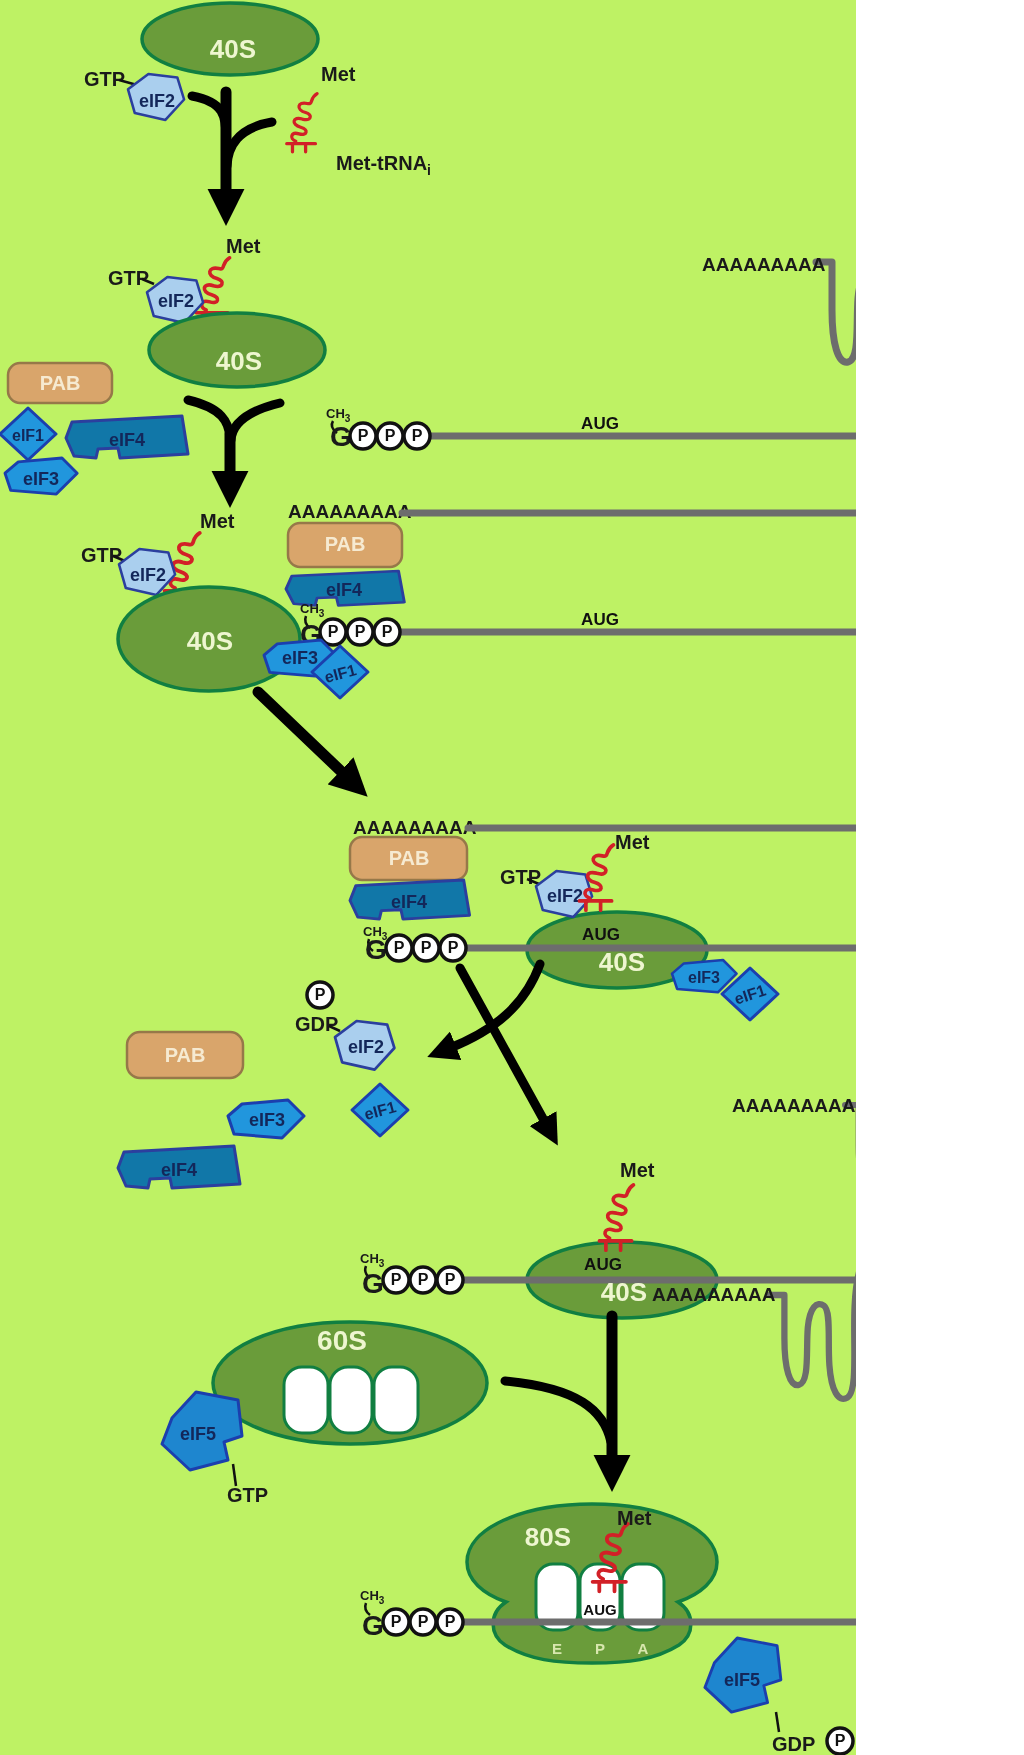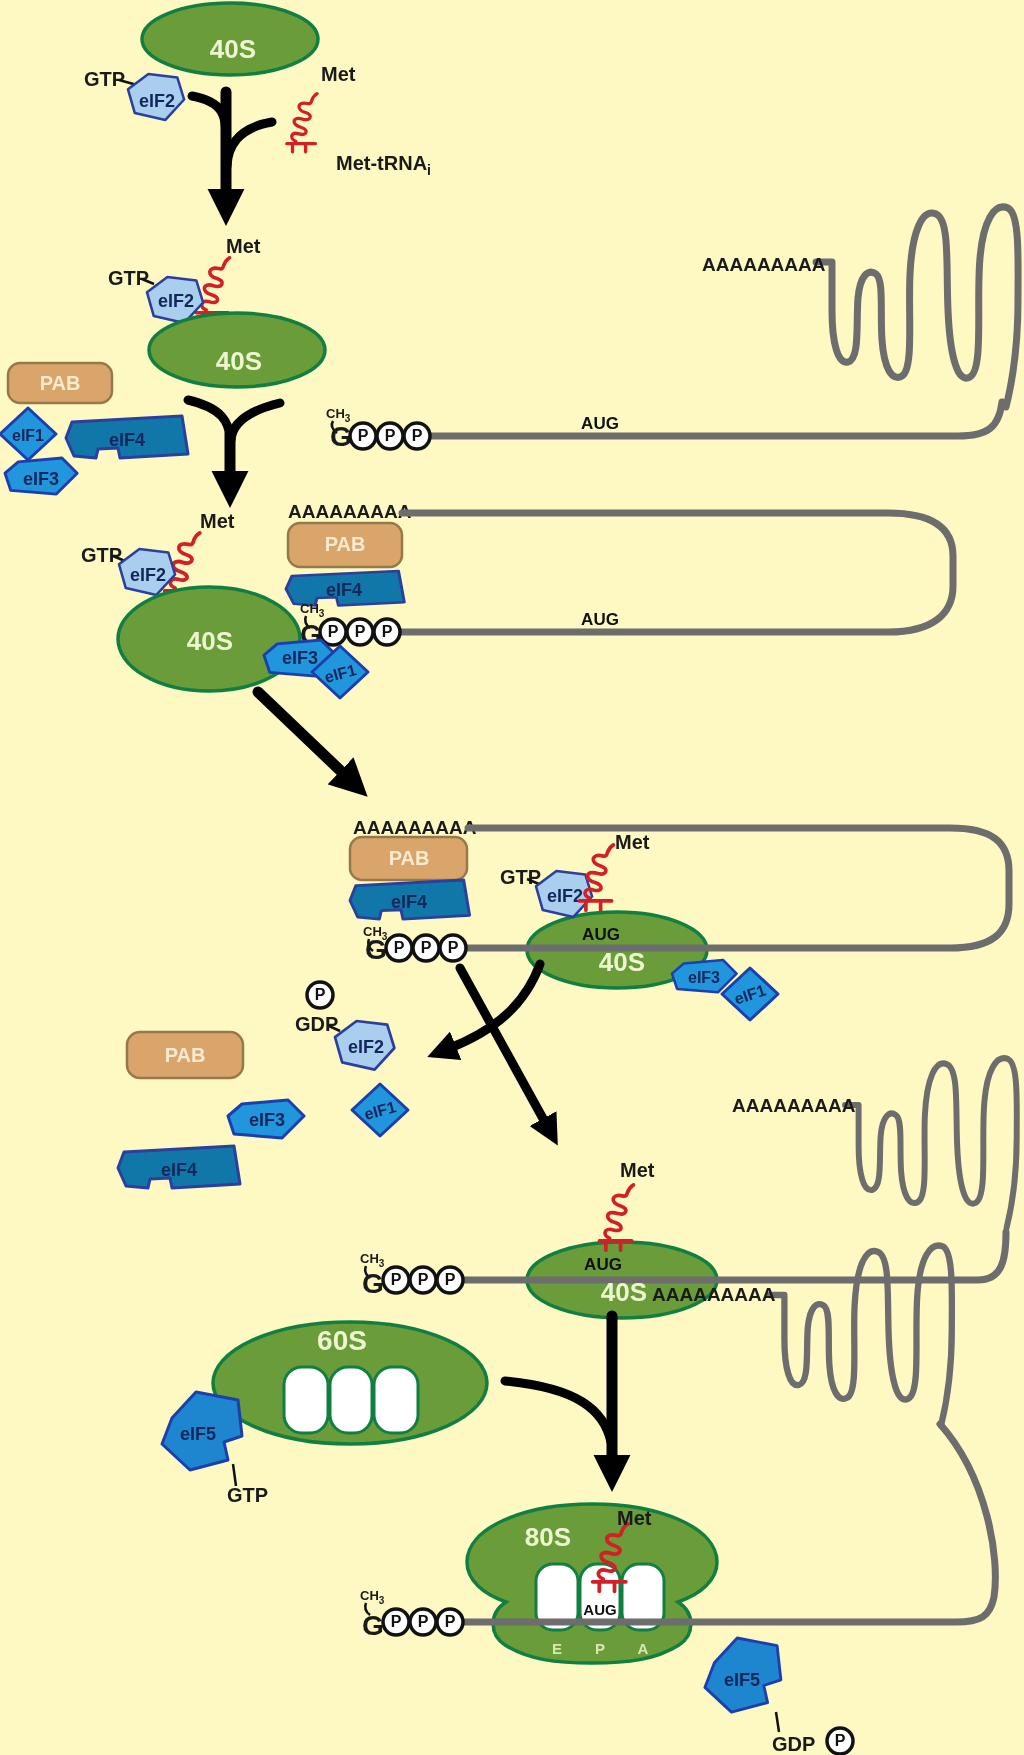--- a/index.html
+++ b/index.html
@@ -1,16 +1,16 @@
 <!DOCTYPE html>
 <html><head>
 <meta charset="utf-8">
 <style>
   html,body{margin:0;padding:0;background:#ffffff;}
-  .canvas{width:1024px;height:1755px;position:relative;background:#fef9c3;overflow:hidden;}
+  .canvas{width:856px;height:1755px;position:relative;background:#bef264;overflow:hidden;}
   svg{display:block;}
   svg text{font-family:"Liberation Sans","DejaVu Sans",sans-serif;}
   .lbl{fill:#1a1a1a;font-weight:600;font-size:20px;}
   .polya{fill:#1a1a1a;font-weight:600;font-size:19px;}
   .chx{fill:#1a1a1a;font-weight:600;font-size:13px;}
   .gx{fill:#1a1a1a;font-weight:600;font-size:28px;}
   .ftxt{fill:#13275a;font-weight:700;font-size:18px;text-anchor:middle;}
   .ftxt-s{fill:#13275a;font-weight:700;font-size:16px;text-anchor:middle;}
   .rtxt{fill:#eef6d0;font-weight:600;font-size:26px;text-anchor:middle;}
   .rtxt-l{fill:#eef6d0;font-weight:600;font-size:28px;text-anchor:middle;}

